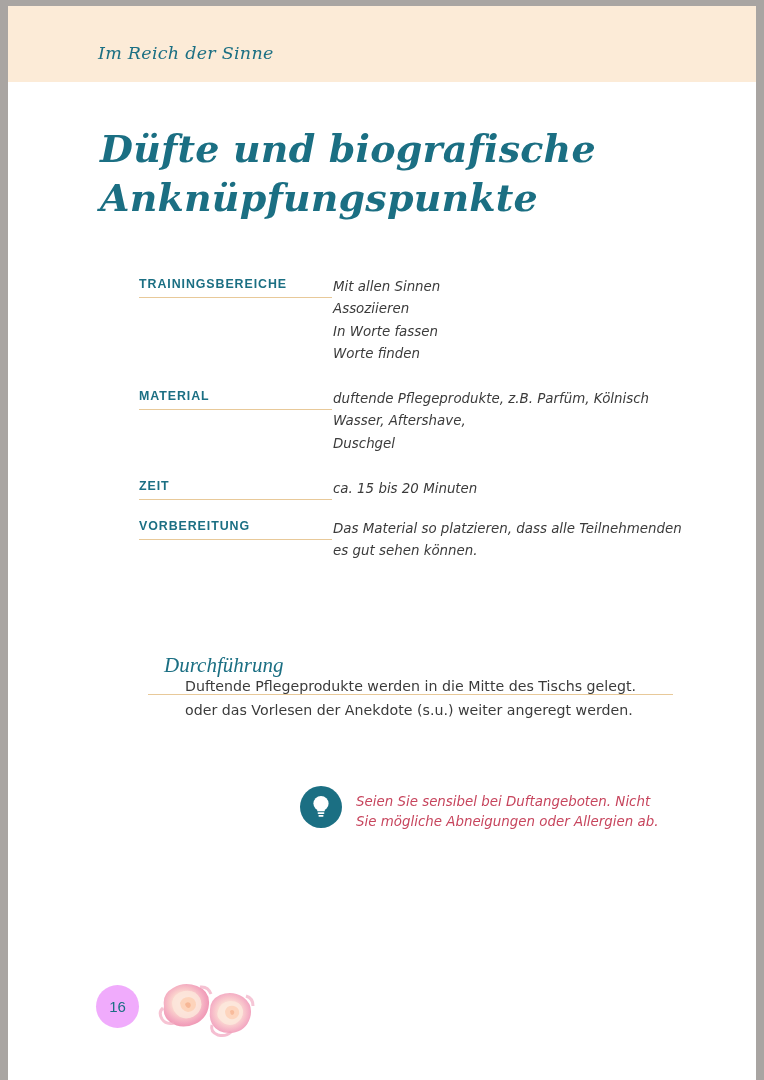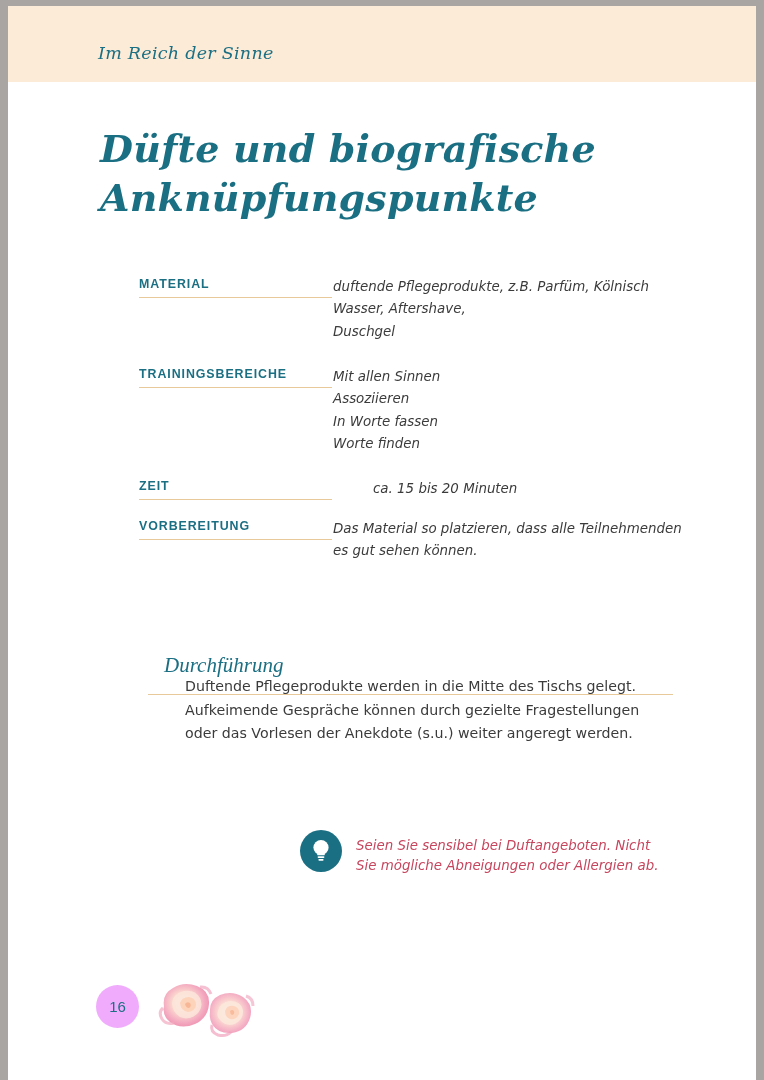--- a/index.html
+++ b/index.html
@@ -101,21 +101,21 @@
     font-family: "DejaVu Sans", sans-serif;
     font-style: italic;
     font-size: 13.4px;
     line-height: 22.3px;
     color: #3b3b3b;
     padding-top: 0px;
   }
   .meta-value div { white-space: pre; }
   .row-trainingsbereiche { height: 112px; }
   .row-material { height: 90px; }
-  .row-zeit { height: 40px; gap: 40px; }
+  .row-zeit { height: 40px; }
   .row-vorbereitung { height: 60px; }
 
   
   .section {
     position: absolute;
     left: 140px;
     top: 630px;
     width: 525px;
   }
   .section-heading {
@@ -142,21 +142,21 @@
     font-size: 14.2px;
     line-height: 23.5px;
     color: #3b3b3b;
   }
   .section-body div { white-space: pre; }
 
   
   .tip {
     position: absolute;
     left: 292px;
-    top: 824px;
+    top: 780px;
     width: 330px;
     display: flex;
     align-items: flex-start;
   }
   .tip-icon {
     flex: 0 0 auto;
     width: 42px;
     height: 42px;
     border-radius: 50%;
     background: #1b6f83;
@@ -205,45 +205,45 @@
 <div class="page">
 
   <div class="header-band">
     <div class="header-title">Im Reich der Sinne</div>
   </div>
 
   <h1 class="doc-title">Düfte und biografische Anknüpfungspunkte</h1>
 
   <div class="meta-block">
 
-    <div class="meta-row row-material">
-      <div class="meta-label-cell">
-        <div class="meta-label">MATERIAL</div>
-        <div class="meta-rule"></div>
-      </div>
-      <div class="meta-value">
-        <div>duftende Pflegeprodukte, z.B. Parfüm, Kölnisch</div>
-        <div>Wasser, Aftershave,</div>
-        <div>Duschgel</div>
-      </div>
-    </div>
-
     <div class="meta-row row-trainingsbereiche">
       <div class="meta-label-cell">
         <div class="meta-label">TRAININGSBEREICHE</div>
         <div class="meta-rule"></div>
       </div>
       <div class="meta-value">
         <div>Mit allen Sinnen</div>
         <div>Assoziieren</div>
         <div>In Worte fassen</div>
         <div>Worte finden</div>
       </div>
     </div>
 
+    <div class="meta-row row-material">
+      <div class="meta-label-cell">
+        <div class="meta-label">MATERIAL</div>
+        <div class="meta-rule"></div>
+      </div>
+      <div class="meta-value">
+        <div>duftende Pflegeprodukte, z.B. Parfüm, Kölnisch</div>
+        <div>Wasser, Aftershave,</div>
+        <div>Duschgel</div>
+      </div>
+    </div>
+
     <div class="meta-row row-zeit">
       <div class="meta-label-cell">
         <div class="meta-label">ZEIT</div>
         <div class="meta-rule"></div>
       </div>
       <div class="meta-value">
         <div>ca. 15 bis 20 Minuten</div>
       </div>
     </div>
 
@@ -258,21 +258,20 @@
       </div>
     </div>
 
   </div>
 
   <div class="section">
     <h2 class="section-heading">Durchführung</h2>
     <div class="section-rule"></div>
     <div class="section-body">
       <div>Duftende Pflegeprodukte werden in die Mitte des Tischs gelegt.</div>
-      <div>Aufkeimende Gespräche können durch gezielte Fragestellungen</div>
       <div>oder das Vorlesen der Anekdote (s.u.) weiter angeregt werden.</div>
     </div>
   </div>
 
   <div class="tip">
     <div class="tip-icon">
       <svg width="20" height="26" viewBox="0 0 20 26" aria-hidden="true">
         <circle cx="10" cy="9.5" r="7.6" fill="#ffffff"></circle>
         <rect x="6.2" y="15.4" width="7.6" height="1.9" rx="0.9" fill="#ffffff"></rect>
         <rect x="6.6" y="18.2" width="6.8" height="1.8" rx="0.9" fill="#ffffff"></rect>

